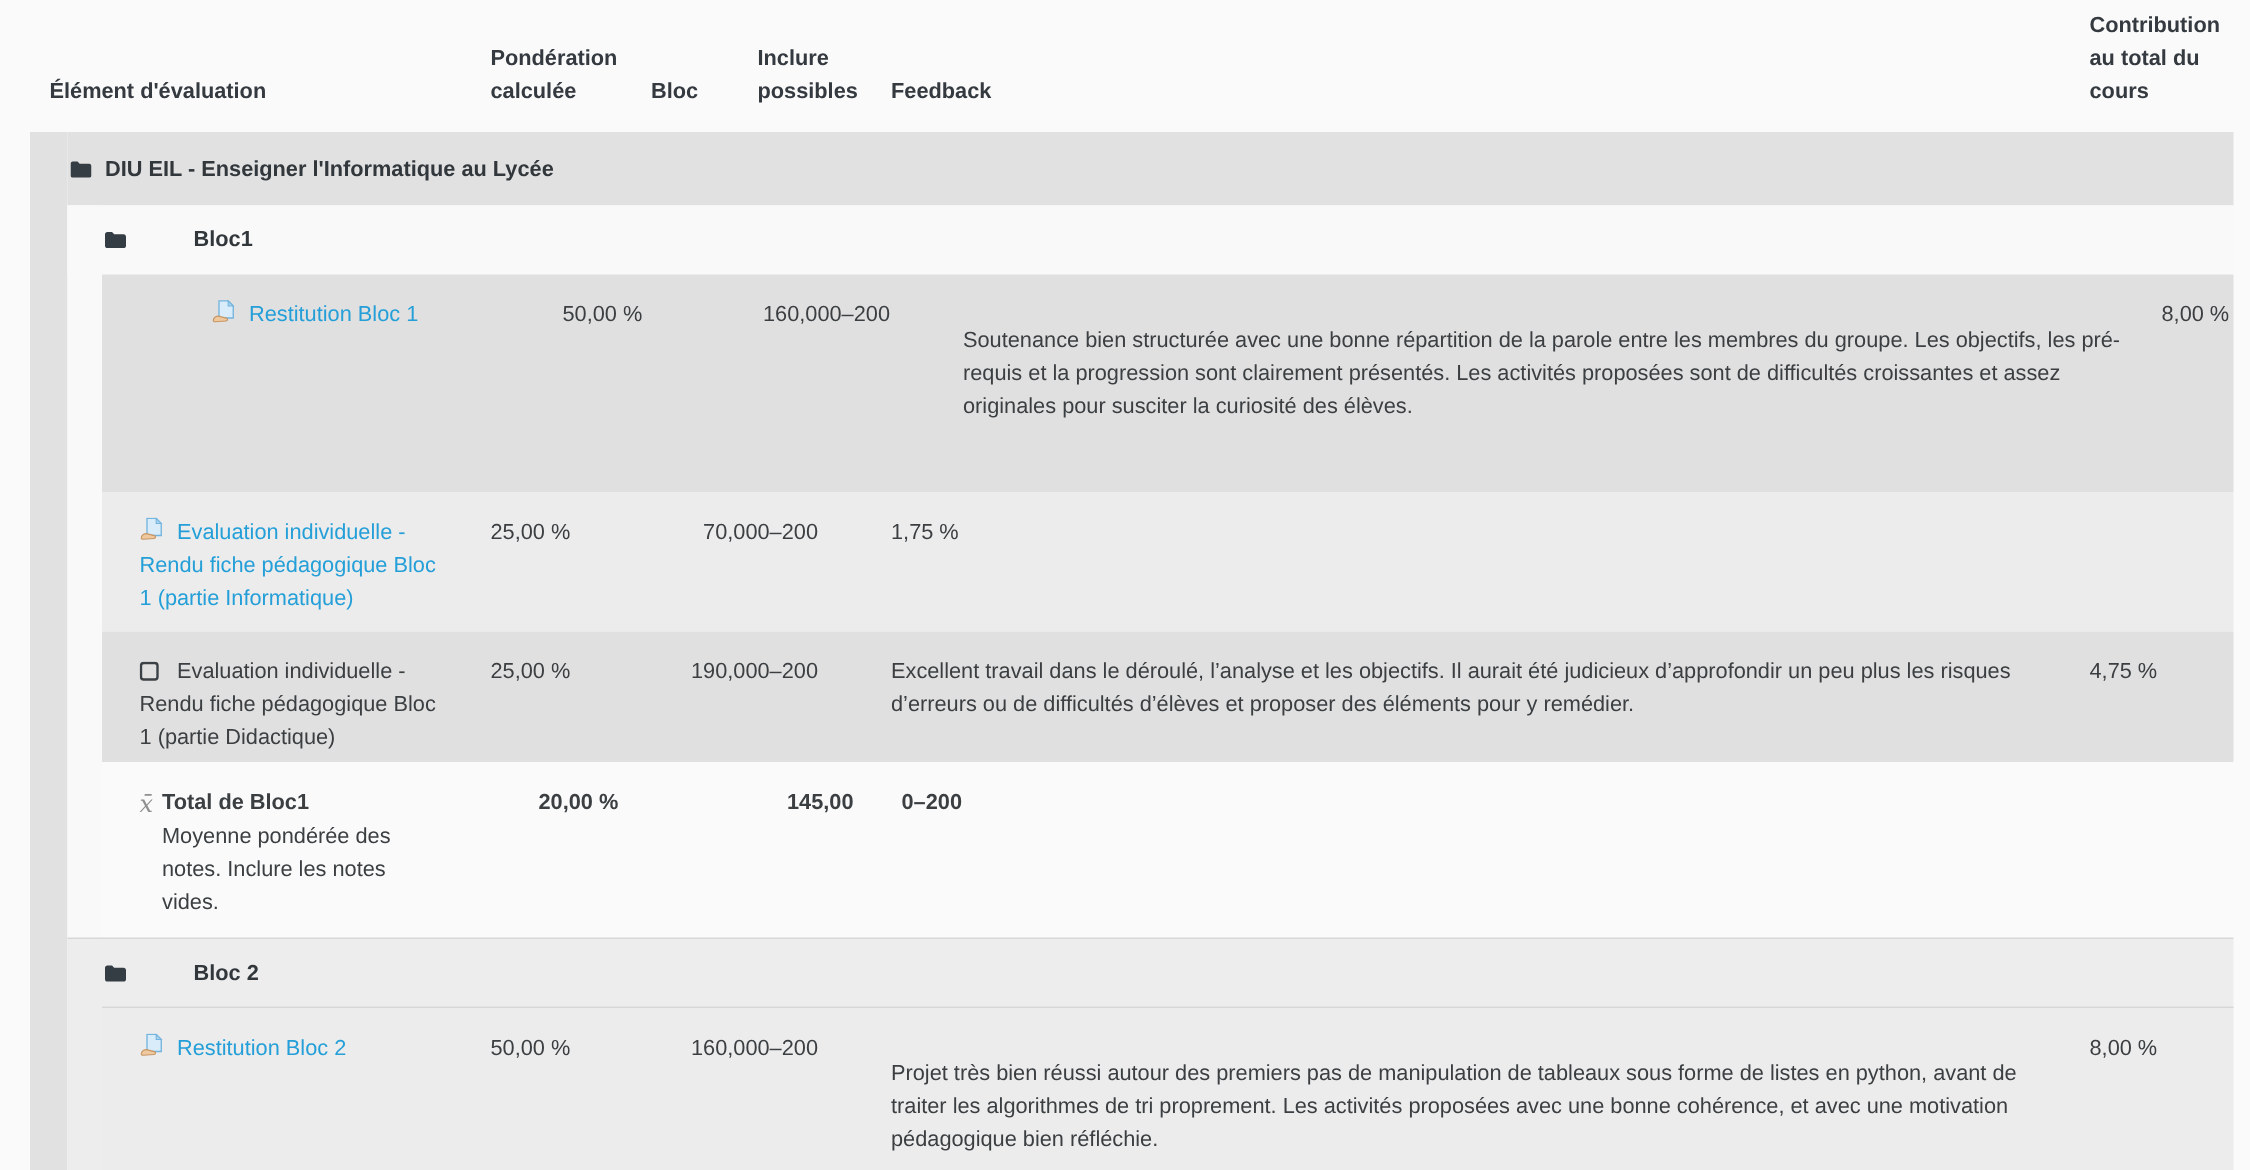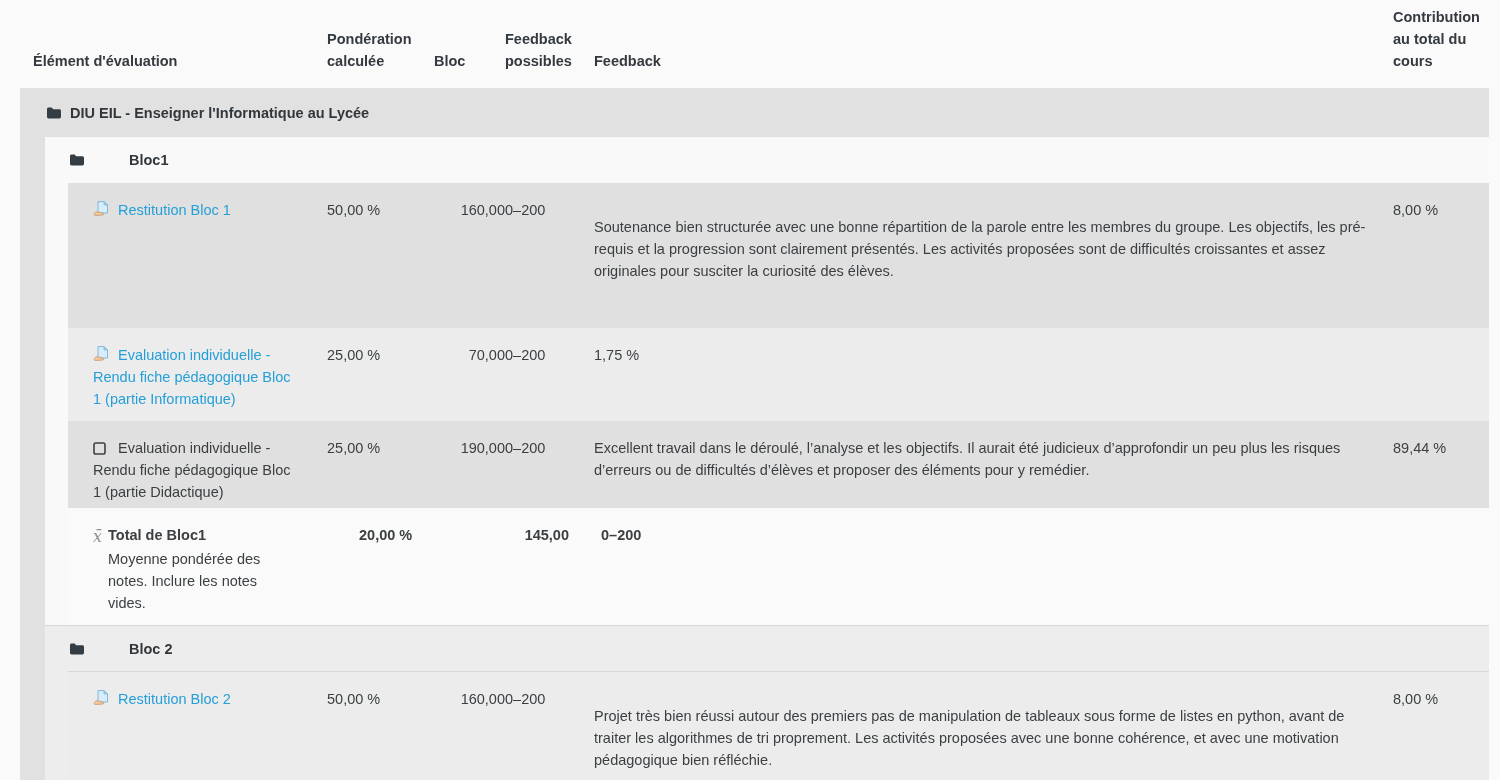--- a/index.html
+++ b/index.html
@@ -45,21 +45,21 @@
   .row{position:relative;display:flex;align-items:flex-start;}
   .row-cat{margin-left:25px;height:49px;background:var(--category-row);align-items:center;padding-left:2px;font-weight:700;color:#32373c;}
   .row-sub{height:46px;align-items:center;padding-left:25px;font-weight:700;color:#32373c;gap:36px;}
   .row-sub-bloc1{background:var(--row-lighter);}
   .row-sub-bloc2{height:45px;background:#ededed;}
   .row-item{margin-left:23px;}
   .bg-dark{background:var(--row-dark);}
   .bg-light{background:var(--row-light);}
   .bg-white{background:var(--row-white);}
   .bt{border-top:1px solid var(--border);}
-  .h-r1{min-height:145px;}
+  .h-r1{min-height:145px;padding-left:48px;}
   .h-info{min-height:93px;}
   .h-dida{min-height:87px;}
   .h-total{min-height:117px;gap:32px;}
   .h-r2{min-height:140px;}
 
   
   .c{flex:none;padding-top:16px;}
   .c-el{width:259px;padding-left:25px;padding-right:30px;}
   .c-weight{width:107px;}
   .c-grade{width:71px;text-align:right;}
@@ -81,21 +81,21 @@
 </style>
 </head>
 <body>
 
 <div class="gtable">
 
   <div class="hrow">
     <div class="hc hc-el">Élément d'évaluation</div>
     <div class="hc hc-weight">Pondération calculée</div>
     <div class="hc hc-grade">Bloc</div>
-    <div class="hc hc-range">Feedback possibles</div>
+    <div class="hc hc-range">Inclure possibles</div>
     <div class="hc hc-feedback">Feedback</div>
     <div class="hc hc-contrib">Contribution au total du cours</div>
   </div>
 
   <div class="strip-l1"></div>
 
   <div class="row row-cat">
     <span class="ic-folder">
       <svg width="14" height="12" viewBox="0 0 14 12">
           <path d="M0 2.2C0 1.3.7.6 1.6.6h3.1l1.4 1.6h6.3c.9 0 1.6.7 1.6 1.6v6c0 .9-.7 1.6-1.6 1.6H1.6C.7 11.4 0 10.7 0 9.8z" fill="#343c44"></path>
@@ -152,21 +152,21 @@
         <span class="ic">
           <svg width="13" height="13" viewBox="0 0 13 13">
               <rect x="1" y="1" width="11" height="11" rx="1.8" fill="none" stroke="#3c4146" stroke-width="1.6"></rect>
             </svg>
         </span><span>Evaluation individuelle - Rendu fiche pédagogique Bloc 1 (partie Didactique)</span>
       </div>
       <div class="c c-weight">25,00 %</div>
       <div class="c c-grade">190,00</div>
       <div class="c c-range">0–200</div>
       <div class="c c-feedback">Excellent travail dans le déroulé, l’analyse et les objectifs. Il aurait été judicieux d’approfondir un peu plus les risques d’erreurs ou de difficultés d’élèves et proposer des éléments pour y remédier.</div>
-      <div class="c c-contrib">89,44 %</div>
+      <div class="c c-contrib">4,75 %</div>
     </div>
 
     <div class="row row-item bg-white h-total">
       <div class="c c-el">
         <span class="ic-mean ic-inline">x̄</span><span class="b">Total de Bloc1</span>
         <div class="hint">Moyenne pondérée des notes. Inclure les notes vides.</div>
       </div>
       <div class="c c-weight b">20,00 %</div>
       <div class="c c-grade b">145,00</div>
       <div class="c c-range b">0–200</div>

